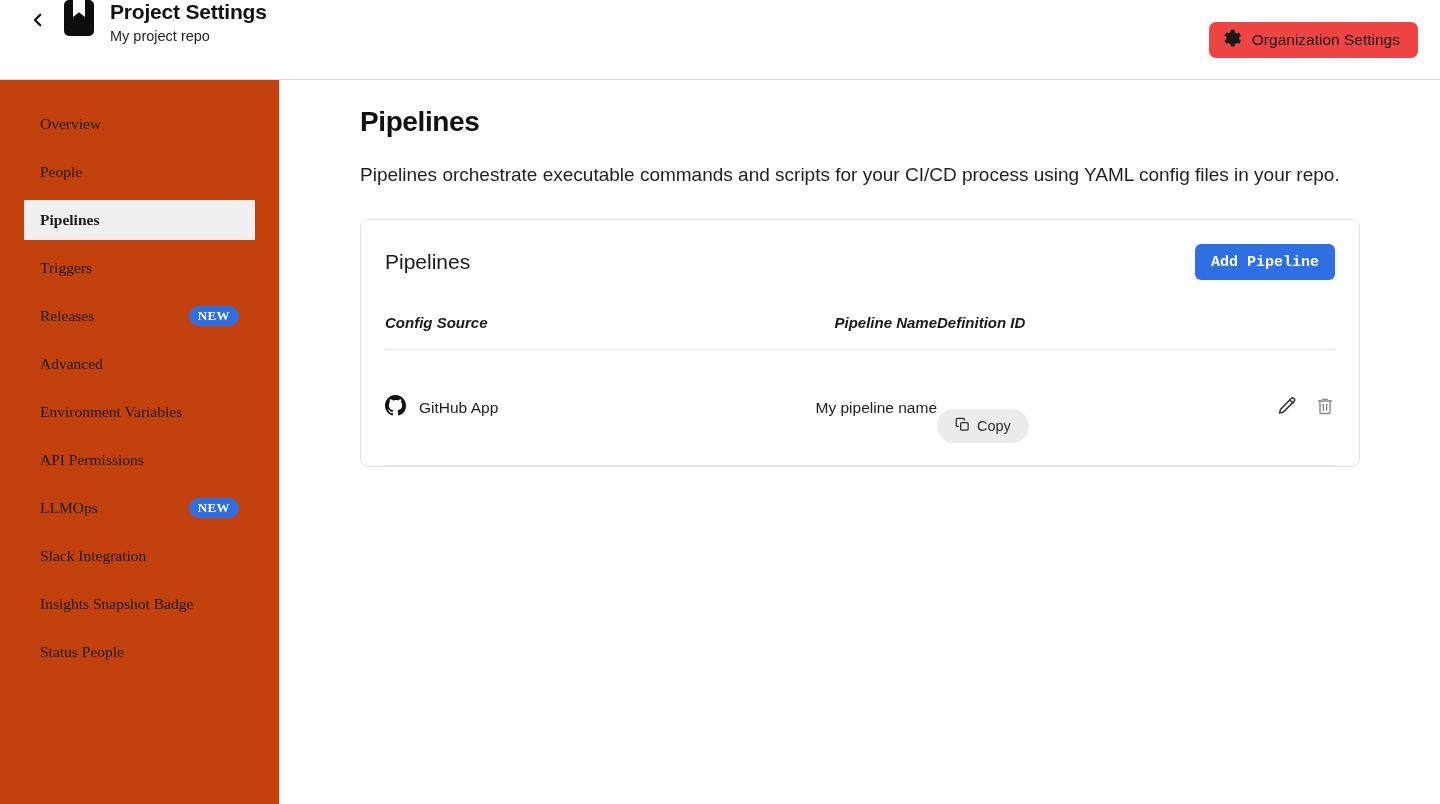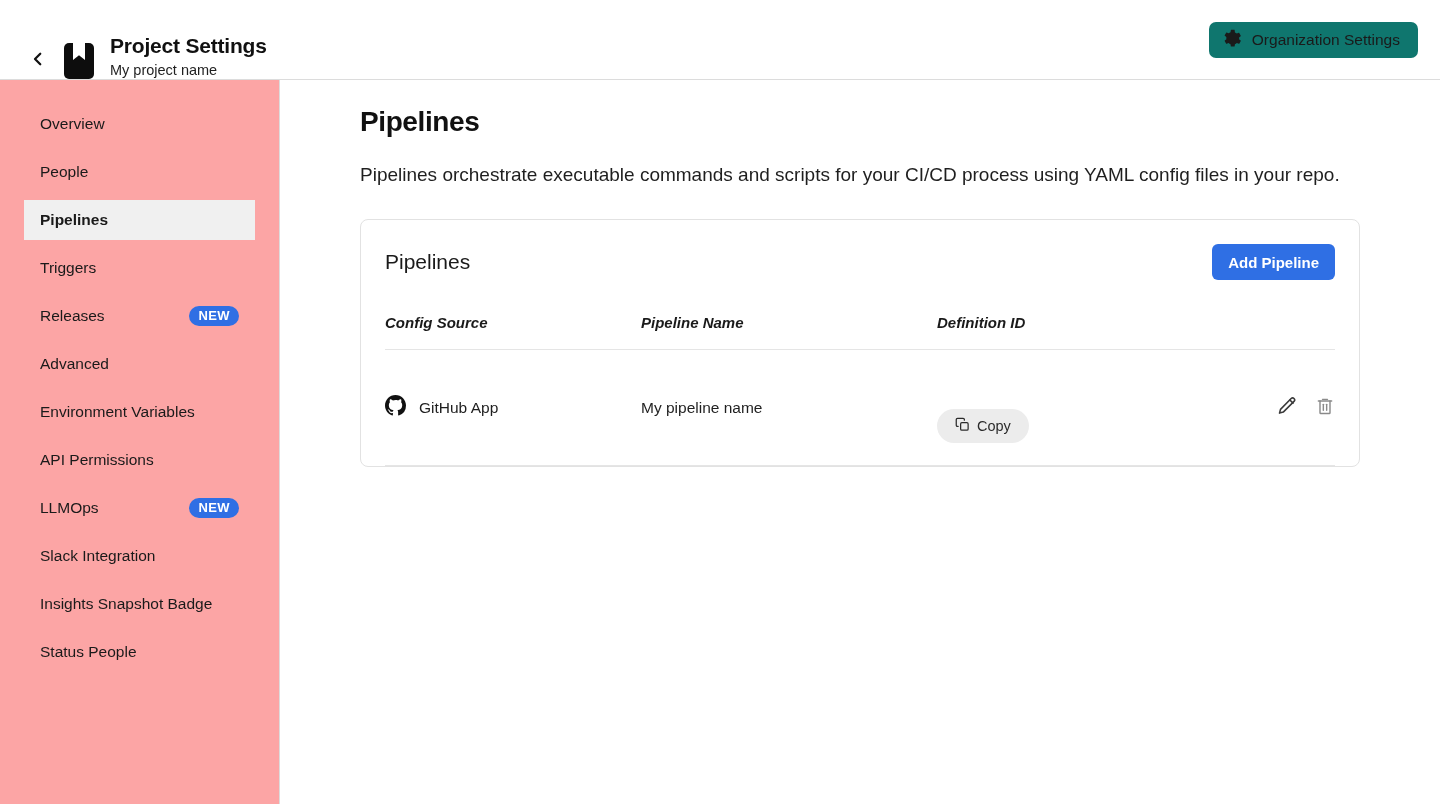--- a/index.html
+++ b/index.html
@@ -12,21 +12,21 @@
     color: #1a1a1a;
     overflow: hidden;
   }
 
   
   .topbar {
     position: relative;
     height: 80px;
     border-bottom: 1px solid #dcdcdc;
     display: flex;
-    align-items: flex-end;
+    align-items: flex-start;
     background: #ffffff;
   }
   .back-btn {
     width: 40px; height: 40px;
     margin-left: 18px;
     display: flex; align-items: center; justify-content: center;
     cursor: pointer;
     background: none; border: none;
   }
   .back-btn svg { display: block; }
@@ -63,37 +63,38 @@
 
   .org-btn {
     position: absolute;
     right: 22px;
     top: 22px;
     height: 36px;
     display: flex;
     align-items: center;
     gap: 10px;
     padding: 0 18px 0 14px;
-    background: #0f766e;
+    background: #ef4444;
     border: none;
     border-radius: 7px;
     cursor: pointer;
     font-family: inherit;
   }
   .org-btn .label { font-size: 15.5px; color: #1a1a1a; }
 
   
   .body-wrap { display: flex; height: 724px; }
 
   .sidebar {
     width: 280px;
     flex: none;
     border-right: 1px solid #dcdcdc;
     padding-top: 24px;
-    background: #fca5a5;
+    background: #c2410c;
+    font-family: Liberation Serif, serif;
   }
   .nav-item {
     height: 40px;
     margin: 0 24px;
     display: flex;
     align-items: center;
     justify-content: space-between;
     padding: 0 16px;
     font-size: 15.5px;
     color: #1a1a1a;
@@ -146,42 +147,42 @@
   .add-btn {
     background: #2f6fe4;
     color: #ffffff;
     border: none;
     border-radius: 6px;
     height: 36px;
     padding: 0 16px;
     font-size: 15px;
     font-weight: bold;
     cursor: pointer;
-    font-family: Liberation Sans, sans-serif;
+    font-family: Liberation Mono, monospace;
   }
 
   table { width: 100%; border-collapse: collapse; }
   th {
     text-align: left;
     font-size: 15px;
     font-weight: bold;
     color: #1a1a1a;
     padding: 12px 0 18px 0;
     border-bottom: 1px solid #e5e5e5;
     font-style: italic;
   }
   td {
     padding: 22px 0 22px 0;
     font-size: 15.5px;
     color: #1f1f1f;
     border-bottom: 1px solid #e5e5e5;
     vertical-align: middle;
   }
   th.c1, td.c1 { width: 256px; }
-  th.c2, td.c2 { width: 296px; }
+  th.c2, td.c2 { width: 296px; text-align: right; }
   th.c3, td.c3 { width: auto; }
   td.c4 { width: 120px; text-align: right; }
 
   .src-cell { display: flex; align-items: center; gap: 13px; }
 
   .copy-pill {
     display: inline-flex;
     align-items: center;
     gap: 7px;
     background: #ececec;
@@ -209,21 +210,21 @@
       <svg width="18" height="18" viewBox="0 0 24 24" fill="none" stroke="#111111" stroke-width="3" stroke-linecap="round" stroke-linejoin="round">
         <polyline points="15 5 8 12 15 19"></polyline>
       </svg>
     </span>
   </button>
 
   <div class="app-icon"></div>
 
   <div class="title-block">
     <div class="main-title">Project Settings</div>
-    <div class="sub-title">My project name</div>
+    <div class="sub-title">My project repo</div>
   </div>
 
   <button class="org-btn">
     <span>
       <svg width="19" height="19" viewBox="0 0 24 24" fill="#1a1a1a">
         <path d="M12 8.6a3.4 3.4 0 1 0 0 6.8 3.4 3.4 0 0 0 0-6.8zm0 5.1a1.7 1.7 0 1 1 0-3.4 1.7 1.7 0 0 1 0 3.4z"></path>
         <path d="M20.3 13.4c.05-.45.08-.9.08-1.4s-.03-.95-.08-1.4l2.01-1.5a.55.55 0 0 0 .13-.7l-1.9-3.3a.55.55 0 0 0-.67-.24l-2.37.95a7.4 7.4 0 0 0-2.42-1.4l-.36-2.52A.55.55 0 0 0 14.17 1H10.4a.55.55 0 0 0-.55.47l-.36 2.52a7.4 7.4 0 0 0-2.42 1.4l-2.37-.95a.55.55 0 0 0-.67.24l-1.9 3.3a.55.55 0 0 0 .13.7l2.01 1.5c-.05.45-.08.9-.08 1.4s.03.95.08 1.4l-2.01 1.5a.55.55 0 0 0-.13.7l1.9 3.3c.14.25.43.34.67.24l2.37-.95a7.4 7.4 0 0 0 2.42 1.4l.36 2.52c.04.27.28.47.55.47h3.77c.27 0 .51-.2.55-.47l.36-2.52a7.4 7.4 0 0 0 2.42-1.4l2.37.95c.24.1.53.01.67-.24l1.9-3.3a.55.55 0 0 0-.13-.7l-2.01-1.5z"></path>
       </svg>
     </span>
     <span class="label">Organization Settings</span>

